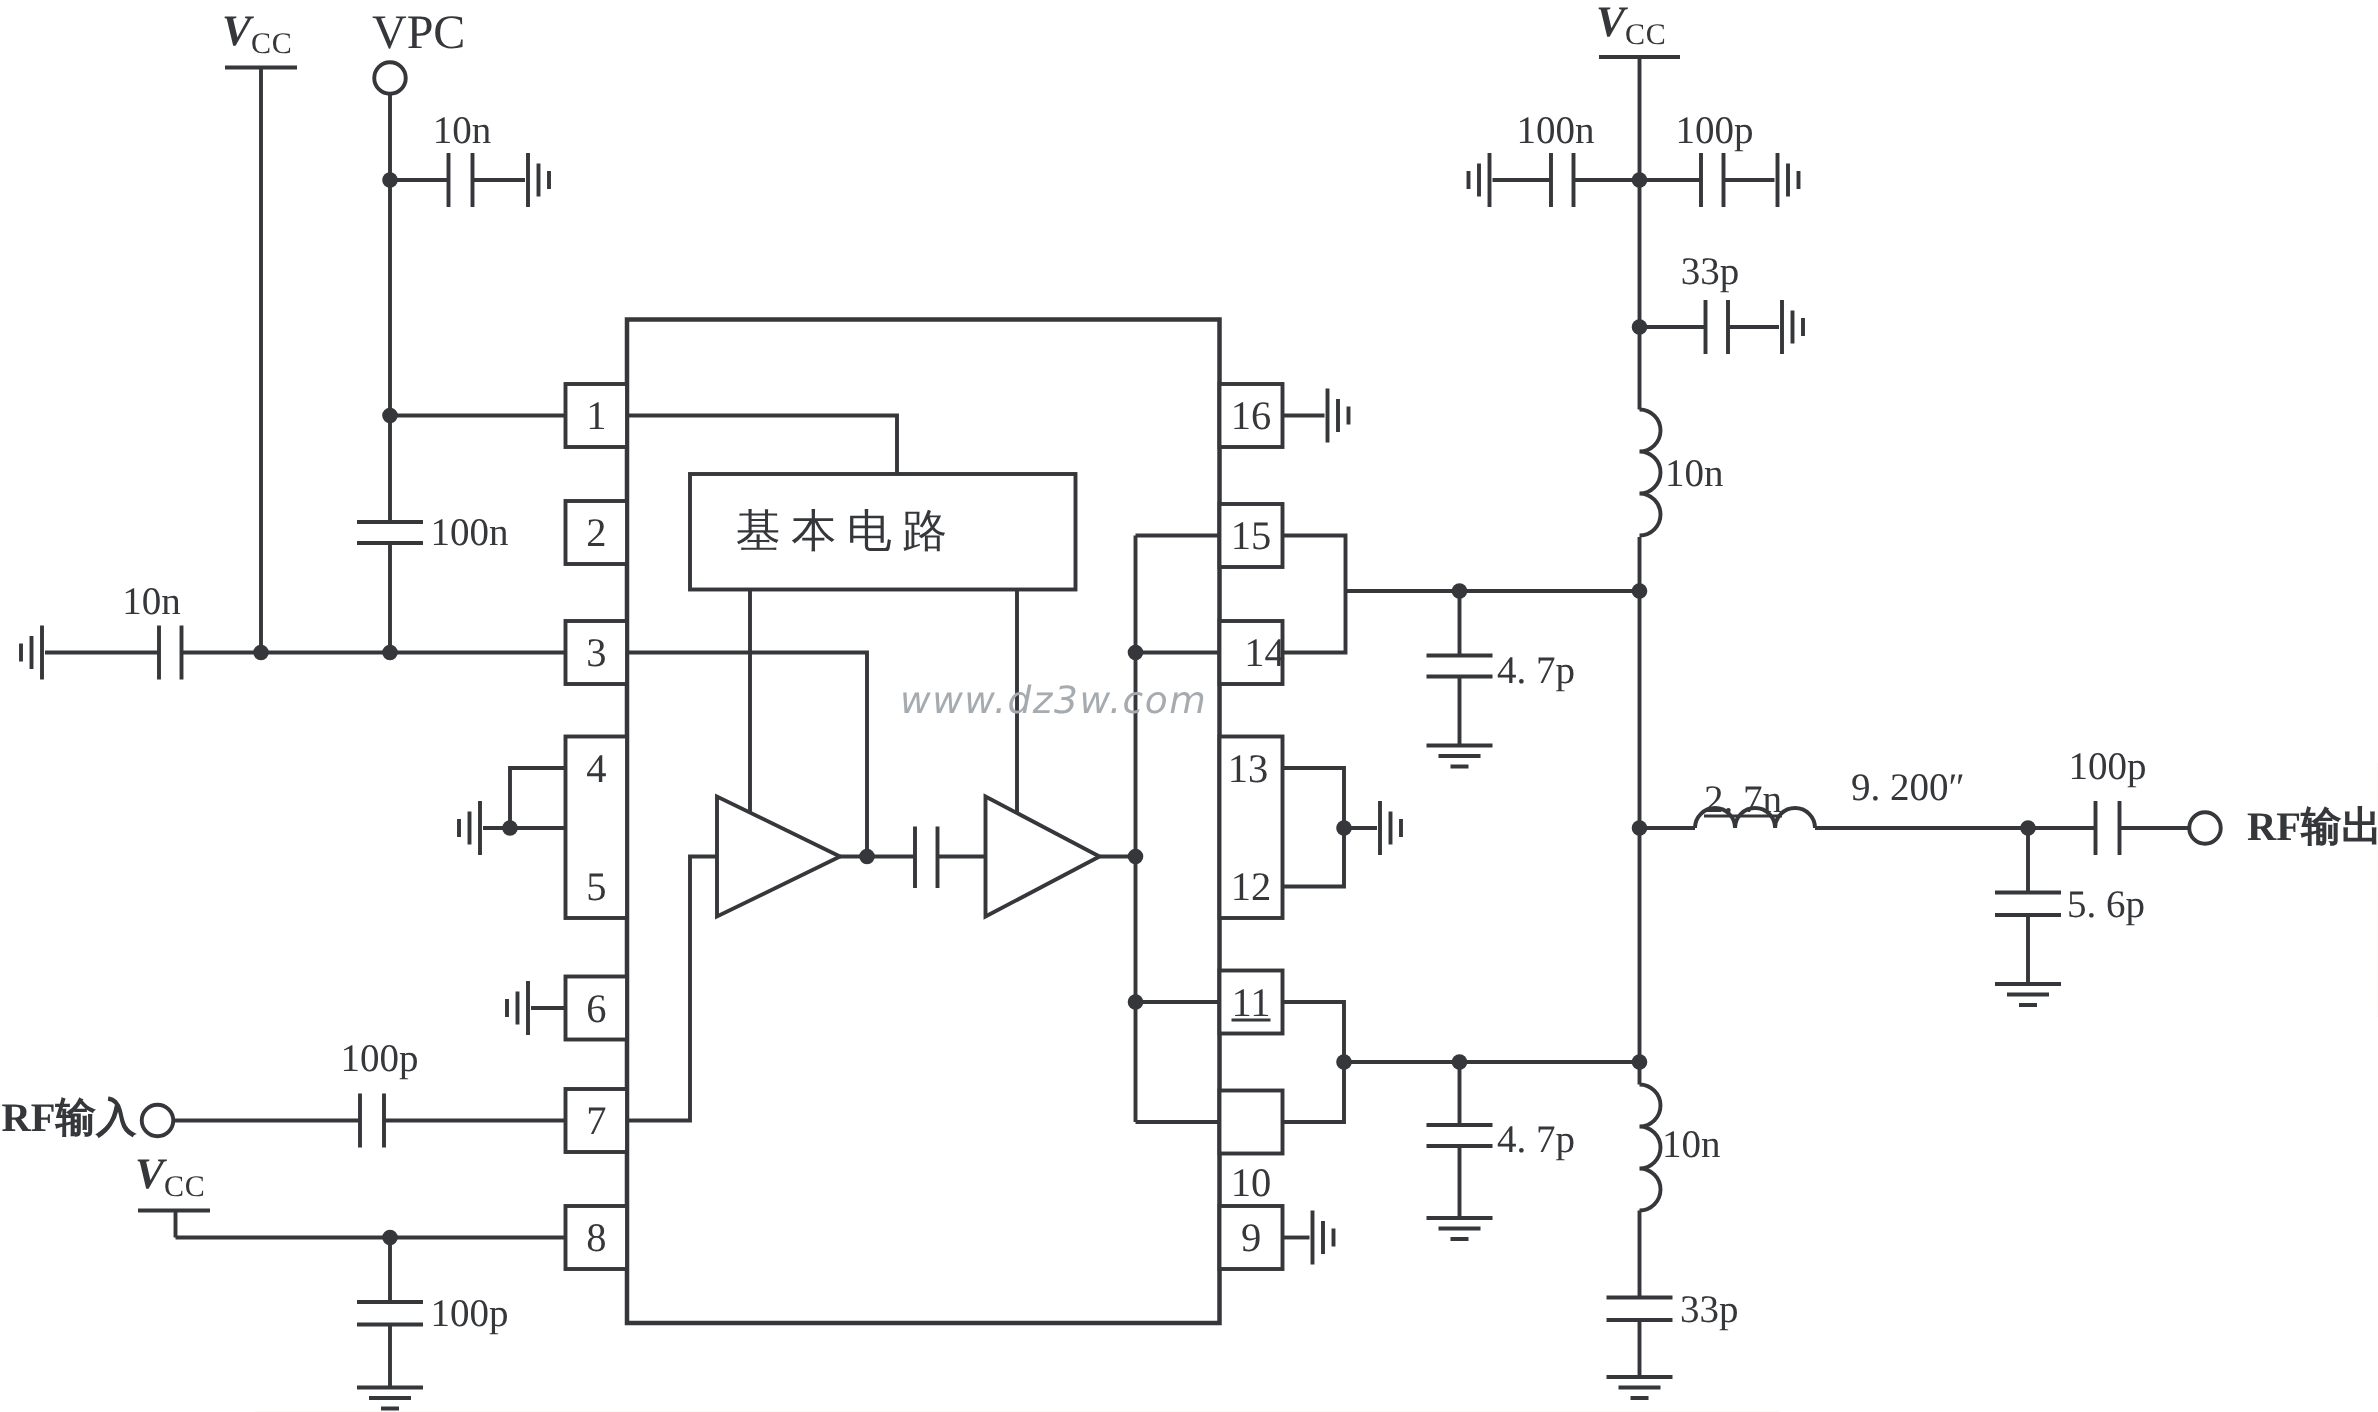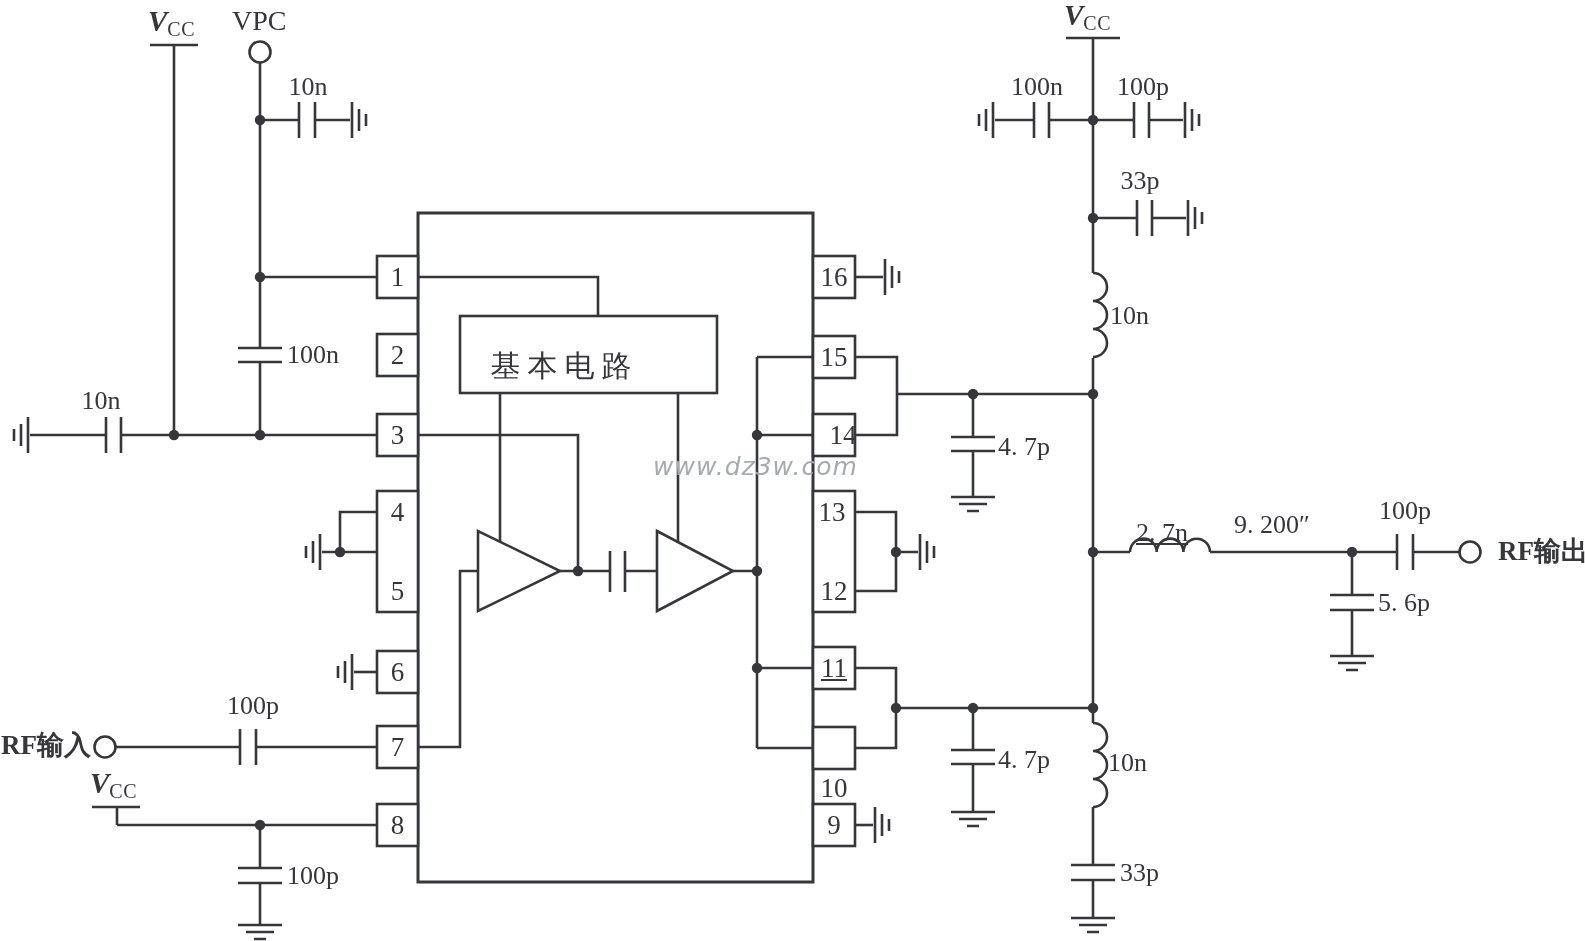--- a/index.html
+++ b/index.html
@@ -10,24 +10,24 @@
   #wires{position:absolute;left:0;top:0;}
   .lbl{position:absolute;white-space:nowrap;font-size:26px;line-height:30px;color:#35373a;}
   .lbl.center{text-align:center;}
   .cn{font-size:27px;font-weight:bold;}
   .pin{position:absolute;font-size:27px;line-height:32px;text-align:center;color:#35373a;}
   .vcc .base{font-style:italic;font-weight:bold;font-size:29px;}
   .vcc .sub{font-size:20px;vertical-align:-5px;letter-spacing:.5px;}
   #core-label{
     position:absolute;left:460px;top:316px;width:209px;height:77px;
     display:flex;align-items:center;justify-content:center;
-    font-size:30px;letter-spacing:7px;color:#35373a;margin-top:12px;
+    font-size:30px;letter-spacing:7px;color:#35373a;
   }
   #watermark{
-    position:absolute;left:653px;top:452px;font-style:italic;font-size:25px;
+    position:absolute;left:600px;top:452px;font-style:italic;font-size:25px;
     color:#a6abb0;letter-spacing:1px;font-family:"DejaVu Sans",sans-serif;
   }
   .labels-layer *{pointer-events:none;}
 </style>
 </head>
 <body>
 
 <div id="stage">
 
   <svg id="wires" width="1585" height="941" viewBox="0 0 1585 941" stroke="#35373a" stroke-width="2.6" fill="none">
@@ -191,21 +191,21 @@
       <circle cx="1093" cy="708" r="5.2"></circle>
         <circle cx="1352" cy="552" r="5.2"></circle>
     </g>
   </svg>
 
   <div class="labels-layer">
 
     <span class="lbl vcc" style="left:148px;top:6px;">
       <span class="base">V</span><span class="sub">CC</span>
     </span>
-    <span class="lbl" style="left:232px;top:6px;font-size:28px;">VPC</span>
+    <span class="lbl" style="left:248px;top:6px;font-size:32px;">VPC</span>
 
     <span class="lbl center" style="left:280px;top:72px;width:56px;">10n</span>
     <span class="lbl" style="left:287px;top:340px;">100n</span>
     <span class="lbl center" style="left:70px;top:386px;width:62px;">10n</span>
 
     <span class="lbl cn center" style="left:0px;top:730px;width:92px;">RF输入</span>
     <span class="lbl center" style="left:222px;top:691px;width:62px;">100p</span>
     <span class="lbl vcc" style="left:90px;top:768px;">
       <span class="base">V</span><span class="sub">CC</span>
     </span>

